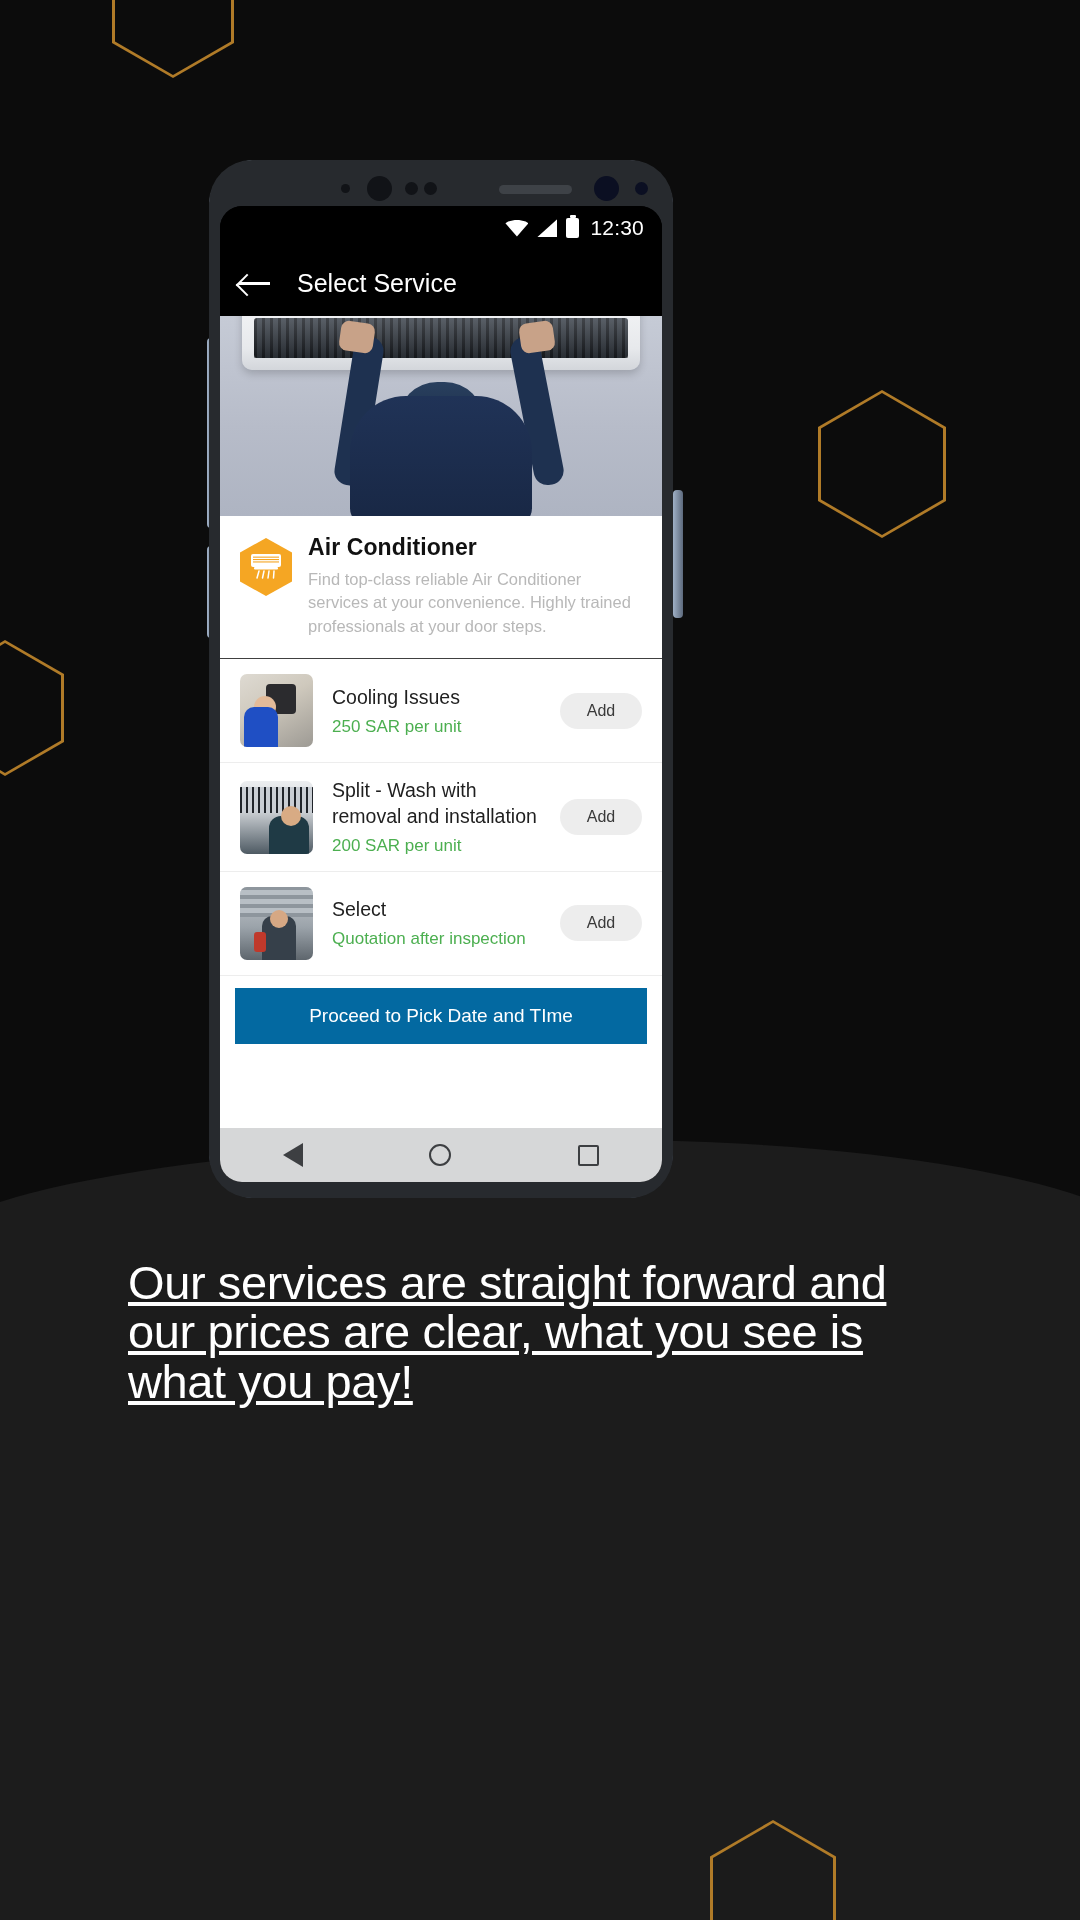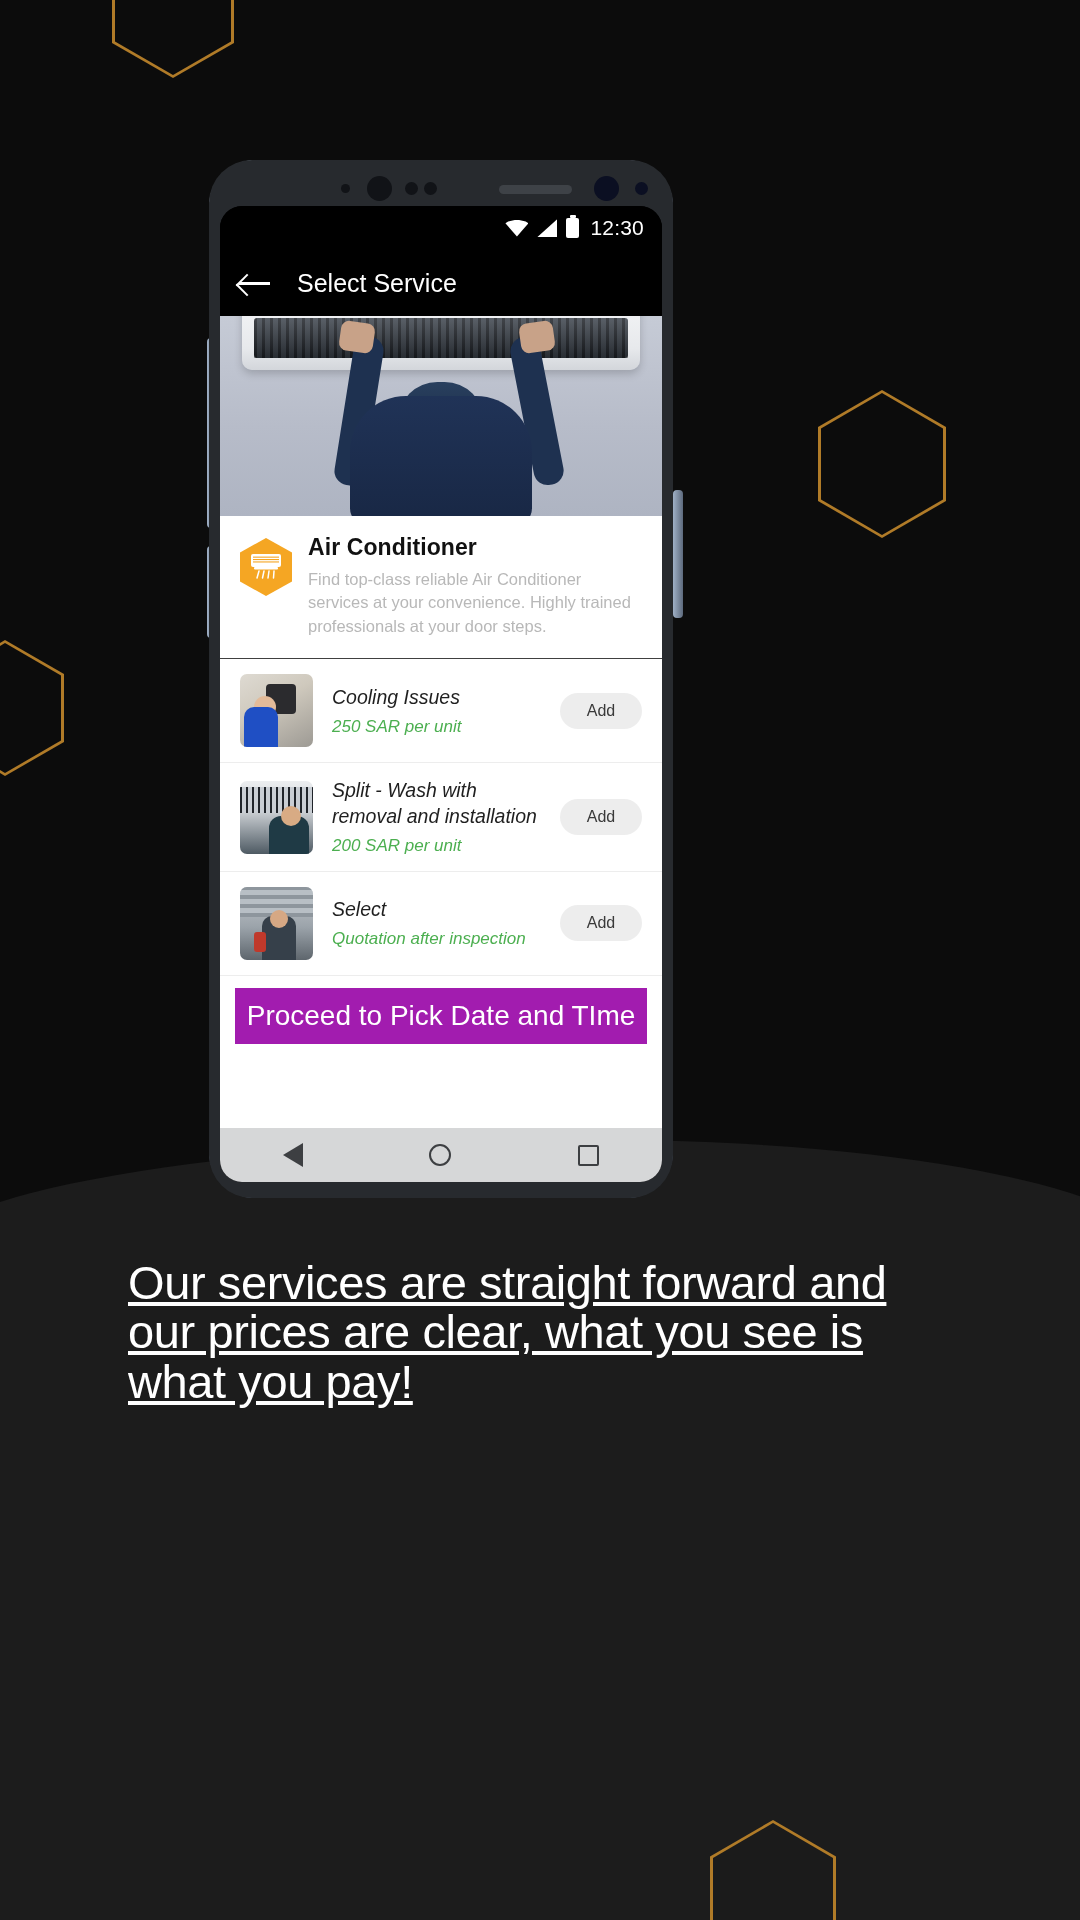--- a/index.html
+++ b/index.html
@@ -276,37 +276,37 @@
     background:#36404a; border-radius:10px 10px 0 0;
   }
   .t3 .skin{
     position:absolute; left:30px; bottom:32px; width:18px; height:18px;
     background:#d6a884; border-radius:50%; z-index:2;
   }
   .t3 .red{
     position:absolute; left:14px; bottom:8px; width:12px; height:20px;
     background:#c0392b; border-radius:3px; z-index:3;
   }
-  .svc-info{ flex:1; min-width:0;font-style:italic; }
+  .svc-info{ flex:1; min-width:0; }
   .svc-name{ font-size:19.5px; color:#1f1f1f; line-height:1.32; }
   .svc-price{ font-size:17px; color:#4caf50; margin-top:6px; }
   .add-btn{
     width:82px; height:36px; flex-shrink:0;
     background:#ededed; border:none; border-radius:18px;
     color:#3a3a3a; font-size:16px;
     font-family:"Liberation Sans", sans-serif;
     cursor:pointer;
   }
 
   
   .proceed-wrap{ background:#fff; padding:12px 15px 14px 15px; flex-shrink:0; }
   .proceed-btn{
     width:100%; height:56px;
-    background:#a21caf; border:none;
-    color:#fff; font-size:28px;
+    background:#0369a1; border:none;
+    color:#fff; font-size:19px;
     font-family:"Liberation Sans", sans-serif;
     cursor:pointer;
   }
   .spacer{ flex:1; background:#fff; }
 
   
   .navbar{
     height:54px; background:#d6d7d8; flex-shrink:0;
     display:flex; align-items:center; justify-content:space-around;
   }

